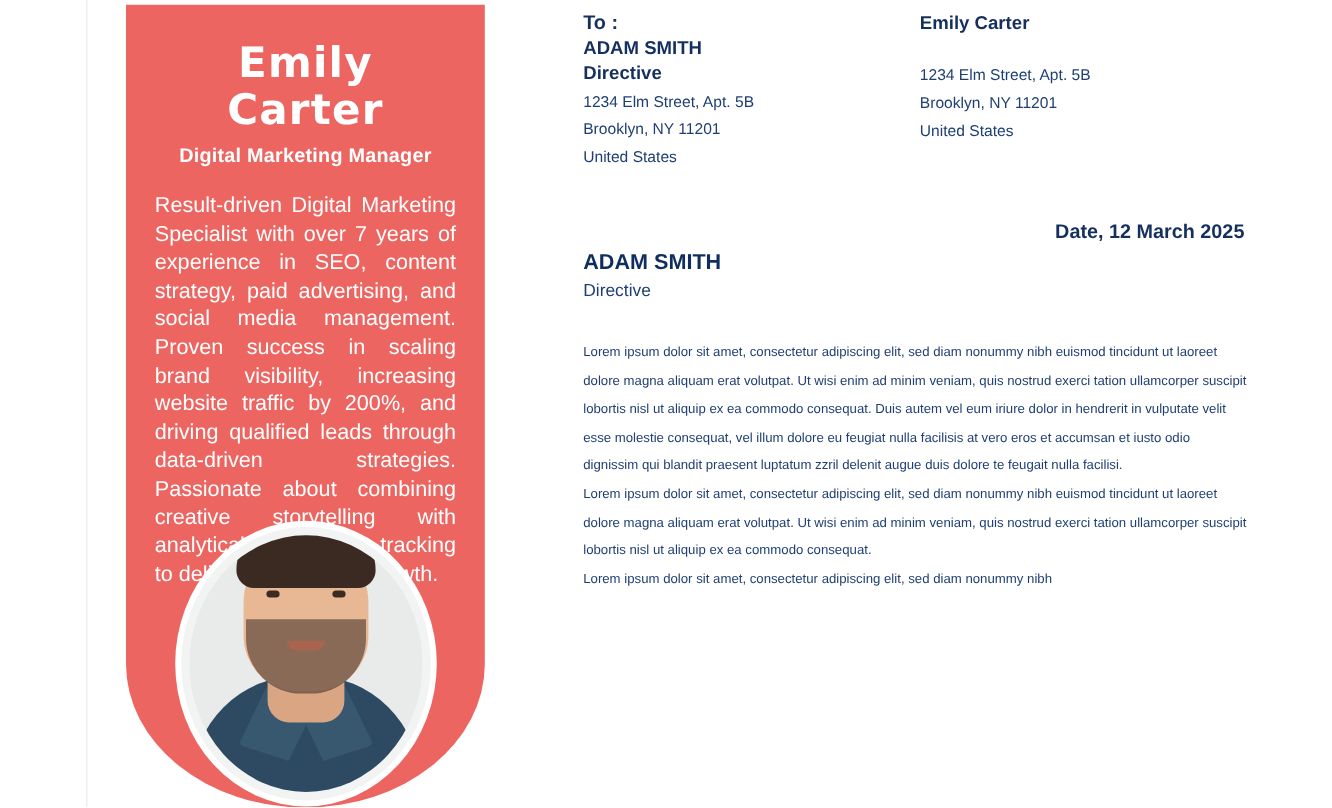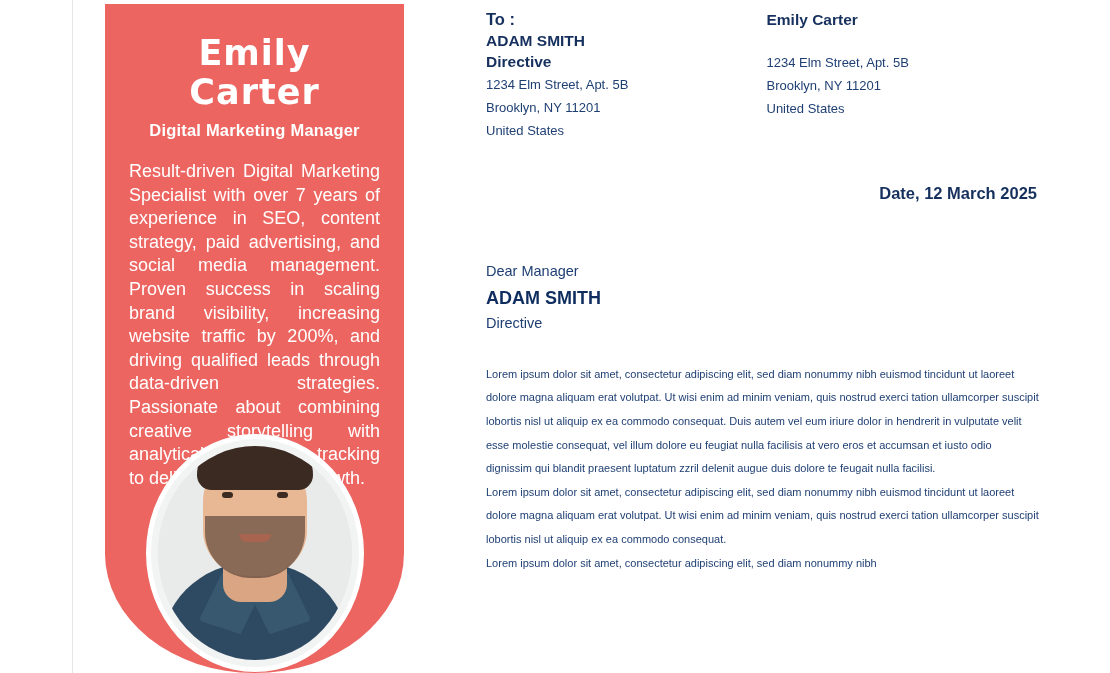--- a/index.html
+++ b/index.html
@@ -308,21 +308,20 @@
         <div class="addr-col right">
           <div class="addr-name">Emily Carter</div>
           <div class="addr-line" style="margin-top:20px;">1234 Elm Street, Apt. 5B</div>
           <div class="addr-line">Brooklyn, NY 11201</div>
           <div class="addr-line">United States</div>
         </div>
       </div>
 
       <div class="date">Date, 12 March 2025</div>
 
-      <div class="salutation">Dear Manager</div>
       <div class="sal-name">ADAM SMITH</div>
       <div class="sal-title">Directive</div>
 
       <p class="body-para first">Lorem ipsum dolor sit amet, consectetur adipiscing elit, sed diam nonummy nibh euismod tincidunt ut laoreet dolore magna aliquam erat volutpat. Ut wisi enim ad minim veniam, quis nostrud exerci tation ullamcorper suscipit lobortis nisl ut aliquip ex ea commodo consequat. Duis autem vel eum iriure dolor in hendrerit in vulputate velit esse molestie consequat, vel illum dolore eu feugiat nulla facilisis at vero eros et accumsan et iusto odio dignissim qui blandit praesent luptatum zzril delenit augue duis dolore te feugait nulla facilisi.</p>
       <p class="body-para">Lorem ipsum dolor sit amet, consectetur adipiscing elit, sed diam nonummy nibh euismod tincidunt ut laoreet dolore magna aliquam erat volutpat. Ut wisi enim ad minim veniam, quis nostrud exerci tation ullamcorper suscipit lobortis nisl ut aliquip ex ea commodo consequat.</p>
       <p class="body-para">Lorem ipsum dolor sit amet, consectetur adipiscing elit, sed diam nonummy nibh</p>
 
     </section>
   </div>
 </div>

